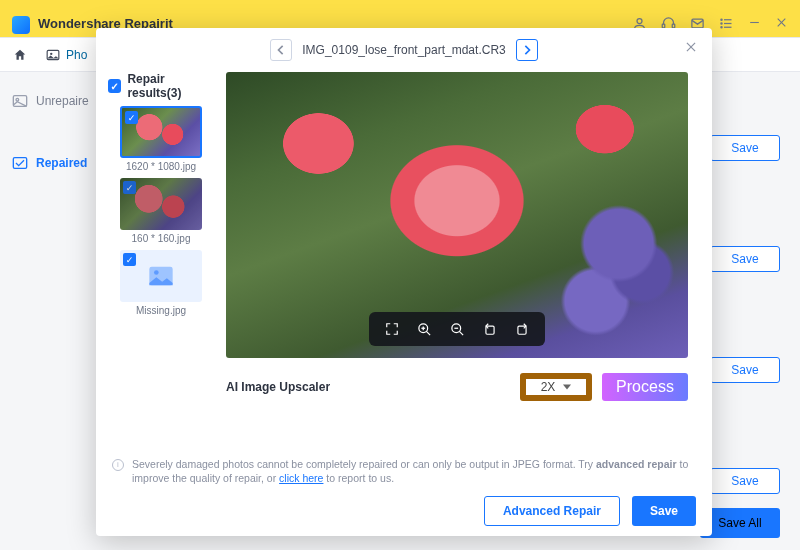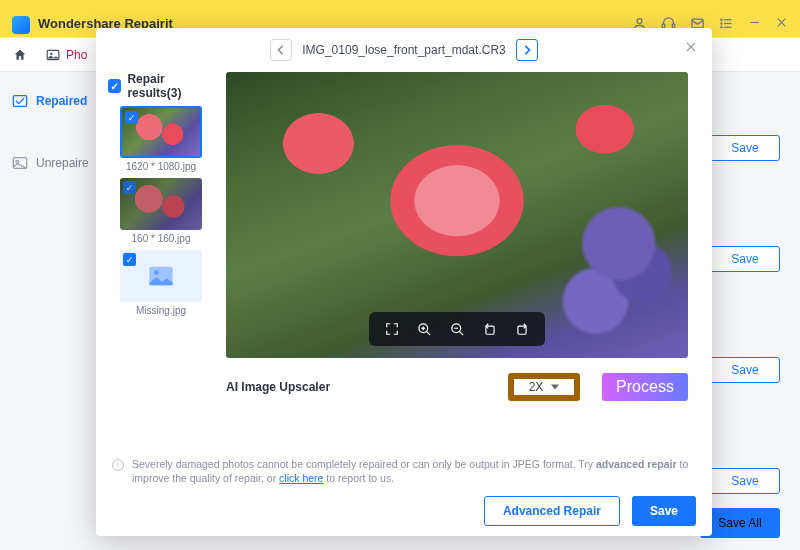--- a/index.html
+++ b/index.html
@@ -8,21 +8,21 @@
 
 .titlebar { height: 38px; display: flex; align-items: flex-start; padding: 16px 12px; background: #fde047; border-bottom: 1px solid #e6e8ee; }
 .logo { width: 18px; height: 18px; background: linear-gradient(135deg,#2aa8ff,#0d6efd); border-radius: 4px; margin-right: 8px; }
 .title { font-size: 13px; font-weight: 600; color: #2d3340; flex: 1; }
 .tb-icons { display: flex; gap: 14px; color: #6e7687; }
 .tb-icons span { cursor: pointer; font-size: 14px; }
 
 
 .tabbar { height: 34px; background: #fff; display: flex; align-items: center; padding: 0 12px; gap: 18px; border-bottom: 1px solid #e6e8ee; }
 .tab-home { width: 16px; height: 14px; }
-.tabbar .tab { font-size: 12px; color: #be185d; display: flex; align-items: center; gap: 6px; }
+.tabbar .tab { font-size: 12px; color: #0369a1; display: flex; align-items: center; gap: 6px; }
 
 
 .sidebar { position: absolute; top: 72px; left: 0; width: 110px; padding: 18px 0 0 12px; }
 .side-item { display: flex; align-items: center; gap: 8px; font-size: 12px; color: #7a8090; padding: 4px 0; margin-bottom: 40px; }
 .side-item.active { color: #1976ff; font-weight: 600; }
 .side-icon { width: 16px; height: 14px; }
 
 
 .bg-saves { position: absolute; right: 20px; top: 135px; display: flex; flex-direction: column; gap: 85px; }
 .bg-save { width: 70px; height: 26px; border: 1px solid #1976ff; border-radius: 3px; color: #1976ff; font-size: 12px; background: #fff; display: flex; align-items: center; justify-content: center; }
@@ -57,21 +57,21 @@
   radial-gradient(ellipse 70px 60px at 20% 25%, #ec5a6a 0 50%, transparent 51%),
   radial-gradient(ellipse 60px 50px at 82% 20%, #e84b5c 0 48%, transparent 49%),
   radial-gradient(circle at 85% 60%, #6d5fb8 0 8%, transparent 9%),
   radial-gradient(circle at 90% 70%, #5b4fa5 0 6%, transparent 7%),
   radial-gradient(circle at 80% 80%, #7668c2 0 7%, transparent 8%),
   linear-gradient(160deg,#2e4a26 0%,#4a6b38 25%,#5d7d45 45%,#3f5a30 70%,#5a4f9e 85%,#6d5fb8 100%);
 }
 .img-toolbar { position: absolute; bottom: 12px; left: 50%; transform: translateX(-50%); background: rgba(20,22,28,.9); border-radius: 6px; height: 34px; display: flex; align-items: center; gap: 18px; padding: 0 16px; color: #fff; }
 .img-toolbar span { cursor: pointer; font-size: 14px; display: flex; }
 
-.upscaler-row { height: 46px; display: flex; align-items: center; gap: 22px; margin-top: 6px; }
+.upscaler-row { height: 46px; display: flex; align-items: center; gap: 10px; margin-top: 6px; }
 .upscaler-row .lbl { font-size: 12px; font-weight: 700; color: #2d3340; flex: 1; }
 .sel2x { height: 28px; width: 72px; border: 6px solid #a16207; border-radius: 3px; display: flex; align-items: center; justify-content: center; gap: 8px; font-size: 12px; color: #444; }
 .process-btn { height: 28px; width: 86px; border: none; border-radius: 3px; background: linear-gradient(90deg,#d263ff,#6a7bff); color: #fff; font-size: 16px; font-weight: 400; }
 
 .note-row { padding: 0 16px; font-size: 10.5px; color: #8a90a0; display: flex; gap: 8px; line-height: 1.4; }
 .note-row .info-icon { width: 12px; height: 12px; border-radius: 50%; border: 1px solid #b9bfce; color: #b9bfce; font-size: 8px; display: flex; align-items: center; justify-content: center; flex: none; margin-top: 2px; }
 .note-row a { color: #1976ff; text-decoration: underline; }
 
 .modal-foot { height: 50px; display: flex; align-items: center; justify-content: flex-end; gap: 12px; padding: 0 16px; }
 .btn { height: 30px; padding: 0 18px; border-radius: 3px; font-size: 12px; font-weight: 600; cursor: pointer; }
@@ -126,34 +126,34 @@
     <svg width="14" height="12" viewBox="0 0 24 20" fill="#444b5a">
         <rect x="2" y="2" width="20" height="16" rx="2" fill="none" stroke="#444b5a" stroke-width="2"></rect>
         <circle cx="9" cy="8" r="2"></circle>
         <path d="M2 16l6-5 5 4 4-3 5 4"></path>
       </svg>
     <span>Pho</span>
   </span>
 </div>
 
 <div class="sidebar">
-  <div class="side-item active">
-    <svg class="side-icon" viewBox="0 0 24 20" fill="none" stroke="#1976ff" stroke-width="2">
-        <rect x="2" y="2" width="20" height="16" rx="2"></rect>
-        <path d="M6 10l4 4 8-8"></path>
-      </svg>
-    <span>Repaired</span>
-  </div>
   <div class="side-item">
     <svg class="side-icon" viewBox="0 0 24 20" fill="none" stroke="#9aa0b0" stroke-width="2">
         <rect x="2" y="2" width="20" height="16" rx="2"></rect>
         <circle cx="8" cy="8" r="2"></circle>
         <path d="M2 16l6-5 14 7"></path>
       </svg>
     <span>Unrepaire</span>
+  </div>
+  <div class="side-item active">
+    <svg class="side-icon" viewBox="0 0 24 20" fill="none" stroke="#1976ff" stroke-width="2">
+        <rect x="2" y="2" width="20" height="16" rx="2"></rect>
+        <path d="M6 10l4 4 8-8"></path>
+      </svg>
+    <span>Repaired</span>
   </div>
 </div>
 
 <div class="bg-saves">
   <div class="bg-save">Save</div>
   <div class="bg-save">Save</div>
   <div class="bg-save">Save</div>
   <div class="bg-save">Save</div>
 </div>
 <button class="saveall">Save All</button>

